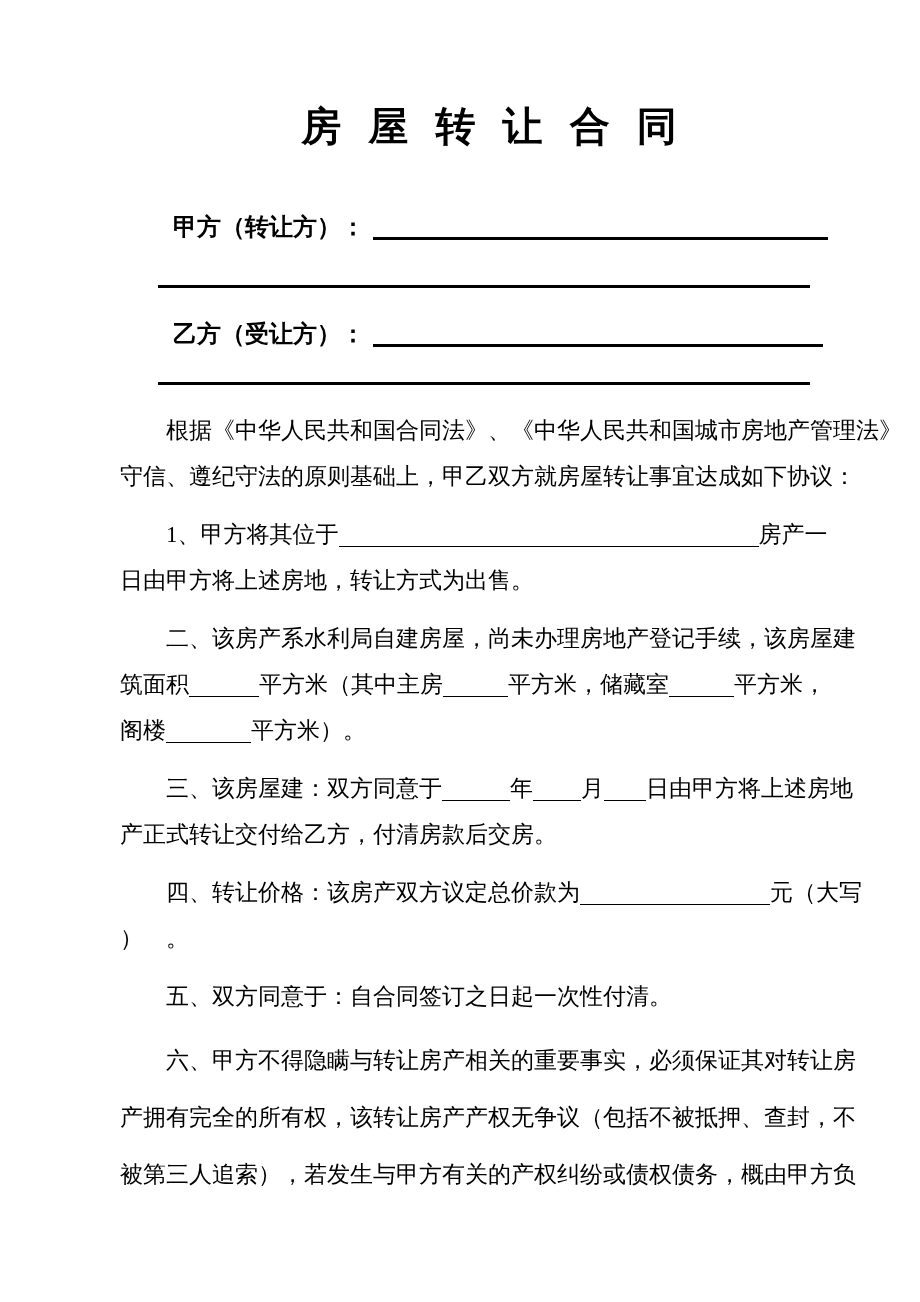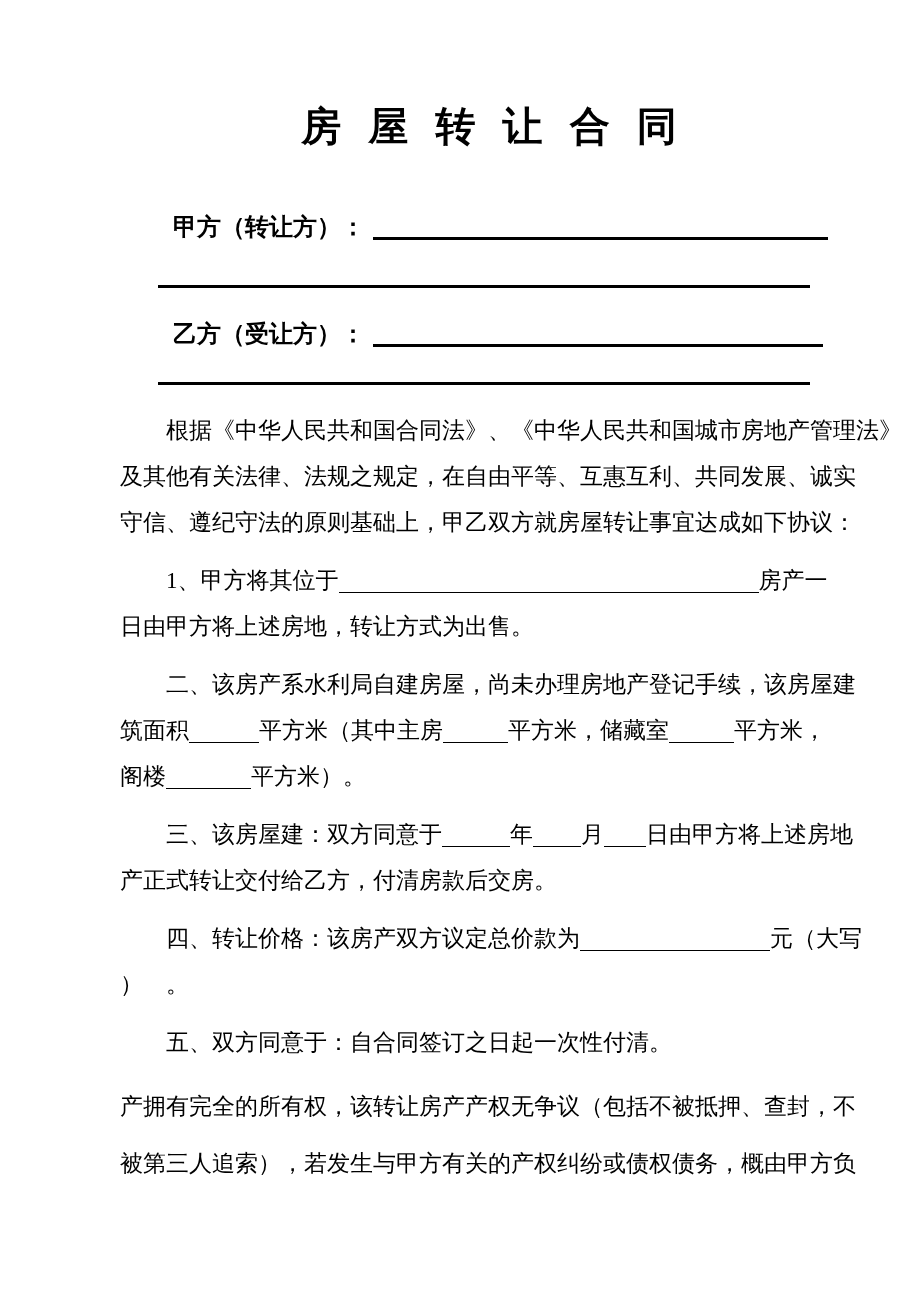--- a/index.html
+++ b/index.html
@@ -98,21 +98,20 @@
 
   <div class="party-row b">
     <span>乙方（受让方）：</span><span class="party-blank wb"></span>
   </div>
 
   <div class="hrule r2"></div>
 
   <div class="doc-body">
       <div class="para">
         <div class="line indent"><span>根据《中华人民共和国合同法》、《中华人民共和国城市房地产管理法》</span></div>
-        <div class="line"><span>及其他有关法律、法规之规定，在自由平等、互惠互利、共同发展、诚实</span></div>
         <div class="line"><span>守信、遵纪守法的原则基础上，甲乙双方就房屋转让事宜达成如下协议：</span></div>
       </div>
       <div class="para">
         <div class="line indent"><span>1、甲方将其位于</span><span class="blank" style="width: 420px;"></span><span>房产一</span></div>
         <div class="line"><span>日由甲方将上述房地，转让方式为出售。</span></div>
       </div>
       <div class="para">
         <div class="line indent"><span>二、该房产系水利局自建房屋，尚未办理房地产登记手续，该房屋建</span></div>
         <div class="line"><span>筑面积</span><span class="blank" style="width: 70px;"></span><span>平方米（其中主房</span><span class="blank" style="width: 65px;"></span><span>平方米，储藏室</span><span class="blank" style="width: 65px;"></span><span>平方米，</span></div>
         <div class="line"><span>阁楼</span><span class="blank" style="width: 85px;"></span><span>平方米）。</span></div>
@@ -122,18 +121,19 @@
         <div class="line"><span>产正式转让交付给乙方，付清房款后交房。</span></div>
       </div>
       <div class="para">
         <div class="line indent"><span>四、转让价格：该房产双方议定总价款为</span><span class="blank" style="width: 190px;"></span><span>元（大写</span></div>
         <div class="line"><span>）　。</span></div>
       </div>
       <div class="para">
         <div class="line indent"><span>五、双方同意于：自合同签订之日起一次性付清。</span></div>
       </div>
       <div class="para wide">
+        <div class="line indent"><span>六、甲方不得隐瞒与转让房产相关的重要事实，必须保证其对转让房</span></div>
         <div class="line"><span>产拥有完全的所有权，该转让房产产权无争议（包括不被抵押、查封，不</span></div>
         <div class="line"><span>被第三人追索），若发生与甲方有关的产权纠纷或债权债务，概由甲方负</span></div>
       </div>
     </div>
 
 </div>
 
 </body></html>

